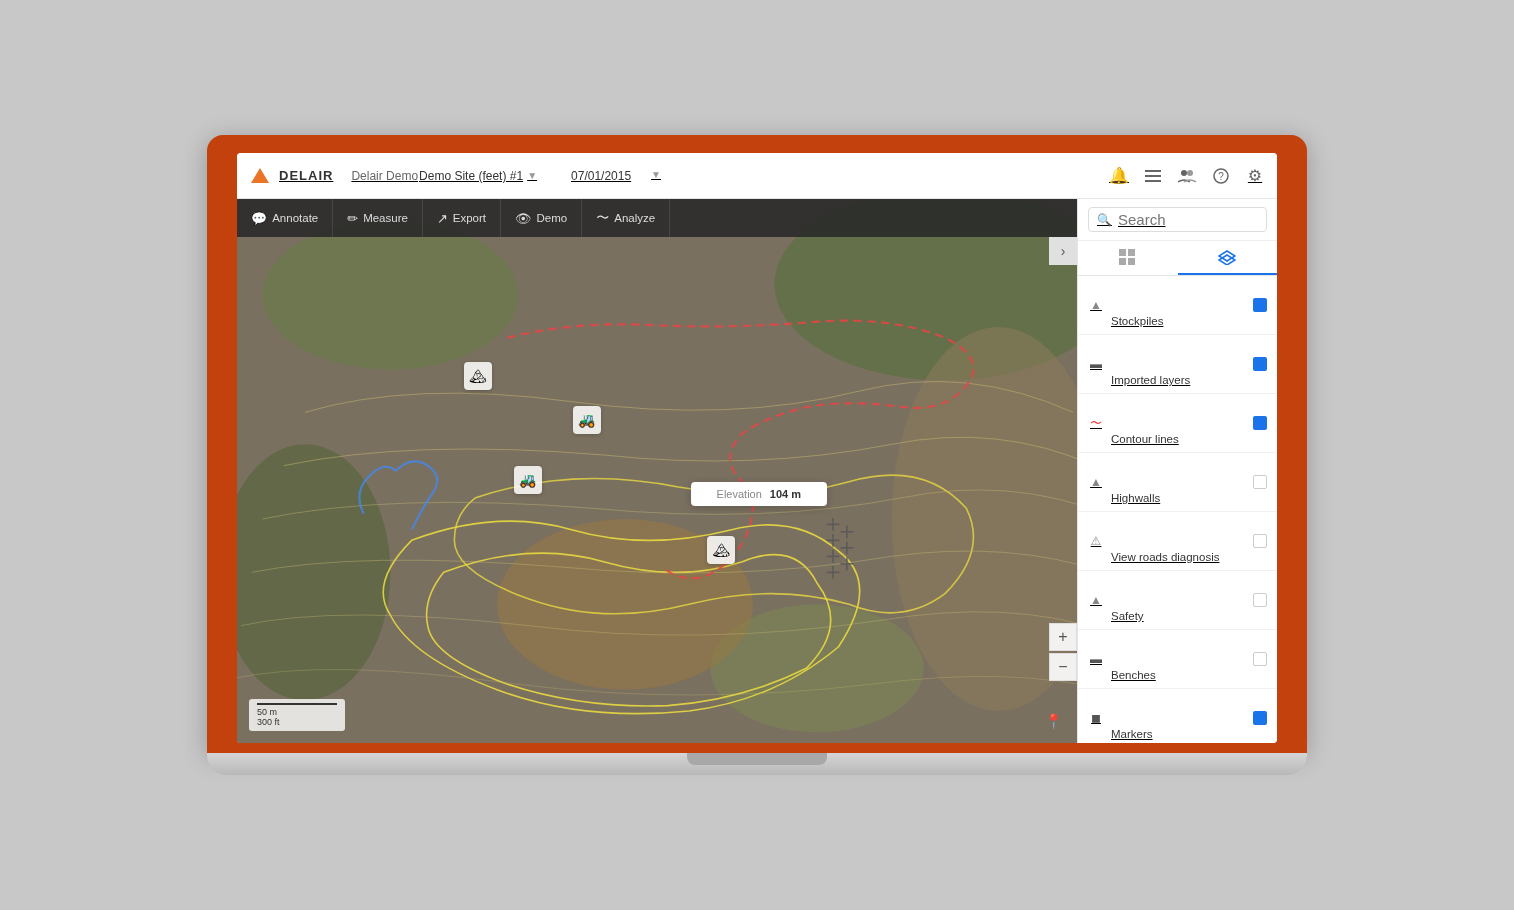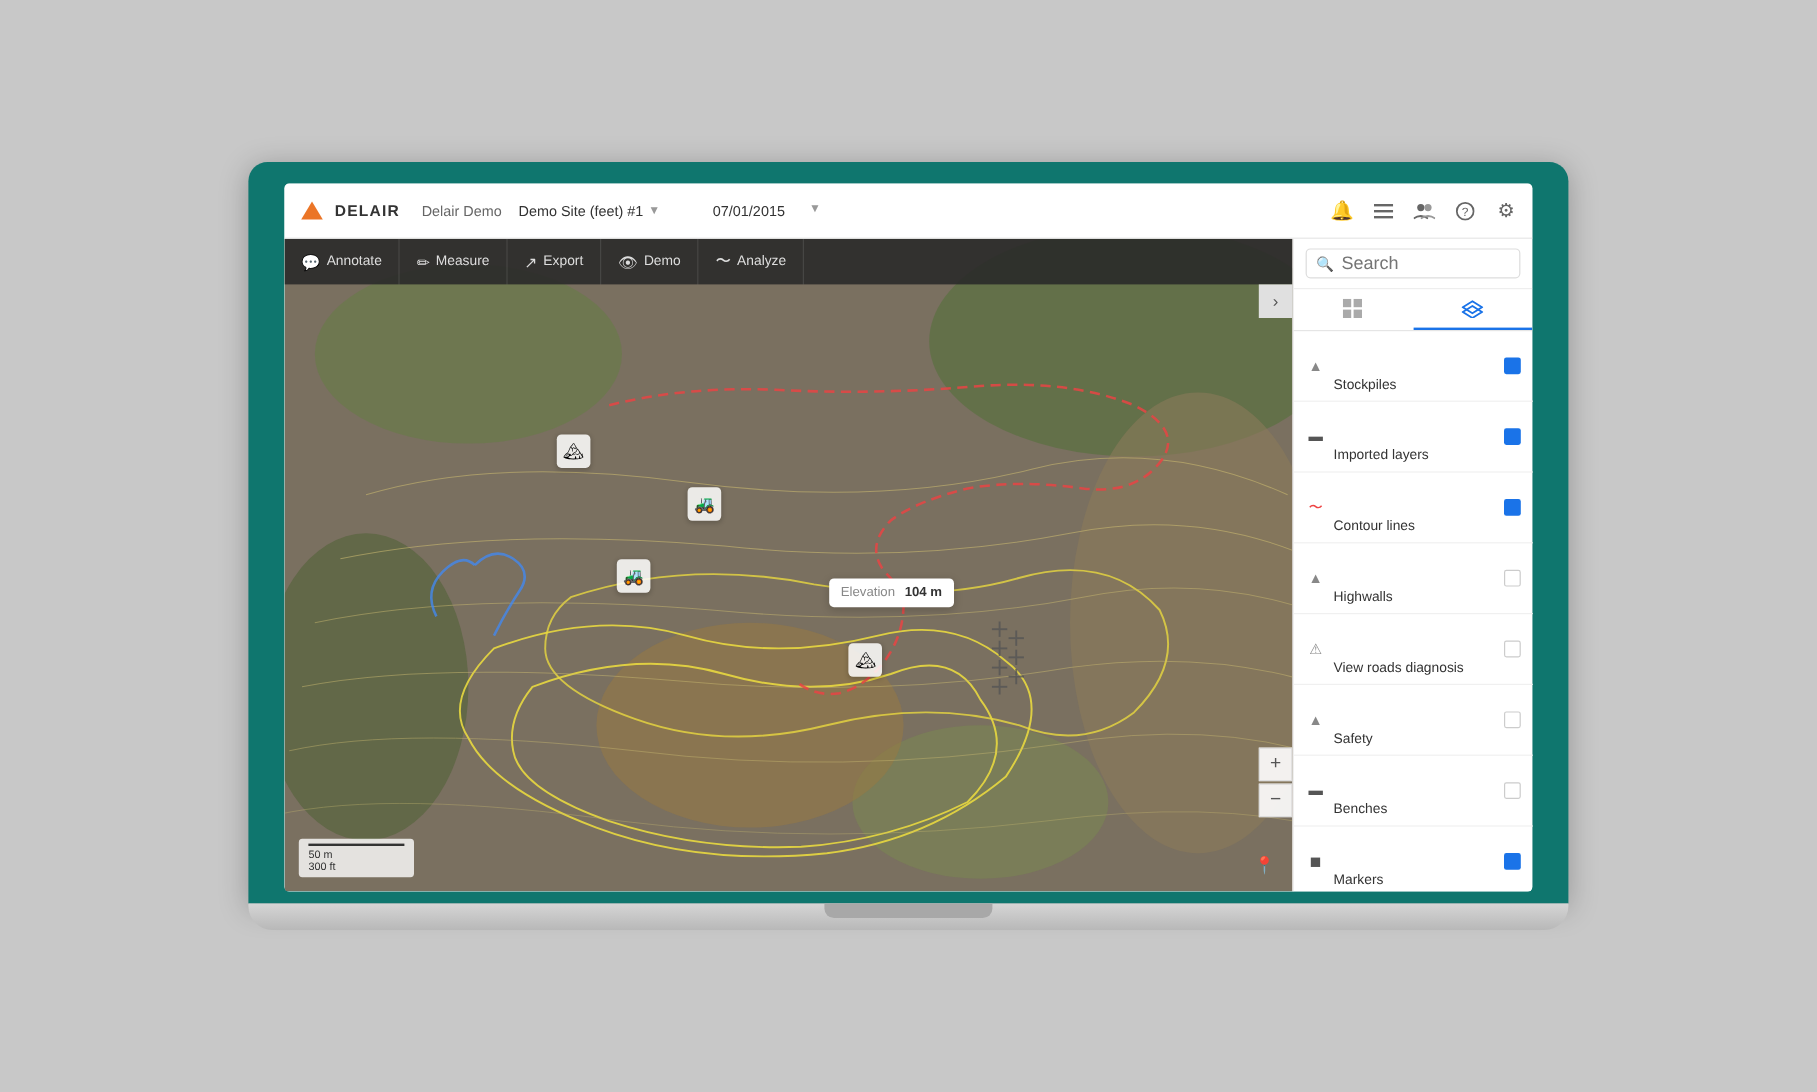--- a/index.html
+++ b/index.html
@@ -11,24 +11,25 @@
       min-height: 100vh;
       font-family: -apple-system, BlinkMacSystemFont, 'Segoe UI', Arial, sans-serif;
     }
 
     .laptop-outer {
       width: 1100px;
       position: relative;
     }
 
     .laptop-screen-bezel {
-      background: #0f766e;
+      background: #c2410c;
       border-radius: 16px 16px 0 0;
       padding: 18px 30px 10px 30px;
       box-shadow: 0 4px 24px rgba(0,0,0,0.25);
+      text-decoration: underline;
     }
 
     .laptop-screen {
       background: #fff;
       border-radius: 4px;
       overflow: hidden;
       width: 100%;
       height: 590px;
       display: flex;
       flex-direction: column;
@@ -77,30 +78,30 @@
     .logo-text {
       font-size: 13px;
       font-weight: 700;
       color: #333;
       letter-spacing: 1px;
     }
 
     .app-name {
       font-size: 12px;
       color: #666;
-      margin-right: 14px;
+      margin-right: 1px;
     }
 
     .site-selector {
       display: flex;
       align-items: center;
       gap: 4px;
       font-size: 12px;
       color: #333;
-      margin-right: 24px;
+      margin-right: 14px;
     }
 
     .date-selector {
       display: flex;
       align-items: flex-start;
       gap: 20px;
       font-size: 12px;
       color: #333;
     }
 
@@ -170,21 +171,21 @@
       font-size: 13px;
     }
 
     
     .elevation-tooltip {
       position: absolute;
       top: 52%;
       left: 54%;
       background: white;
       border-radius: 4px;
-      padding: 6px 10px;
+      padding: 6px 26px;
       font-size: 11px;
       display: flex;
       align-items: center;
       gap: 8px;
       box-shadow: 0 2px 8px rgba(0,0,0,0.2);
       z-index: 20;
     }
 
     .elevation-label {
       color: #888;

